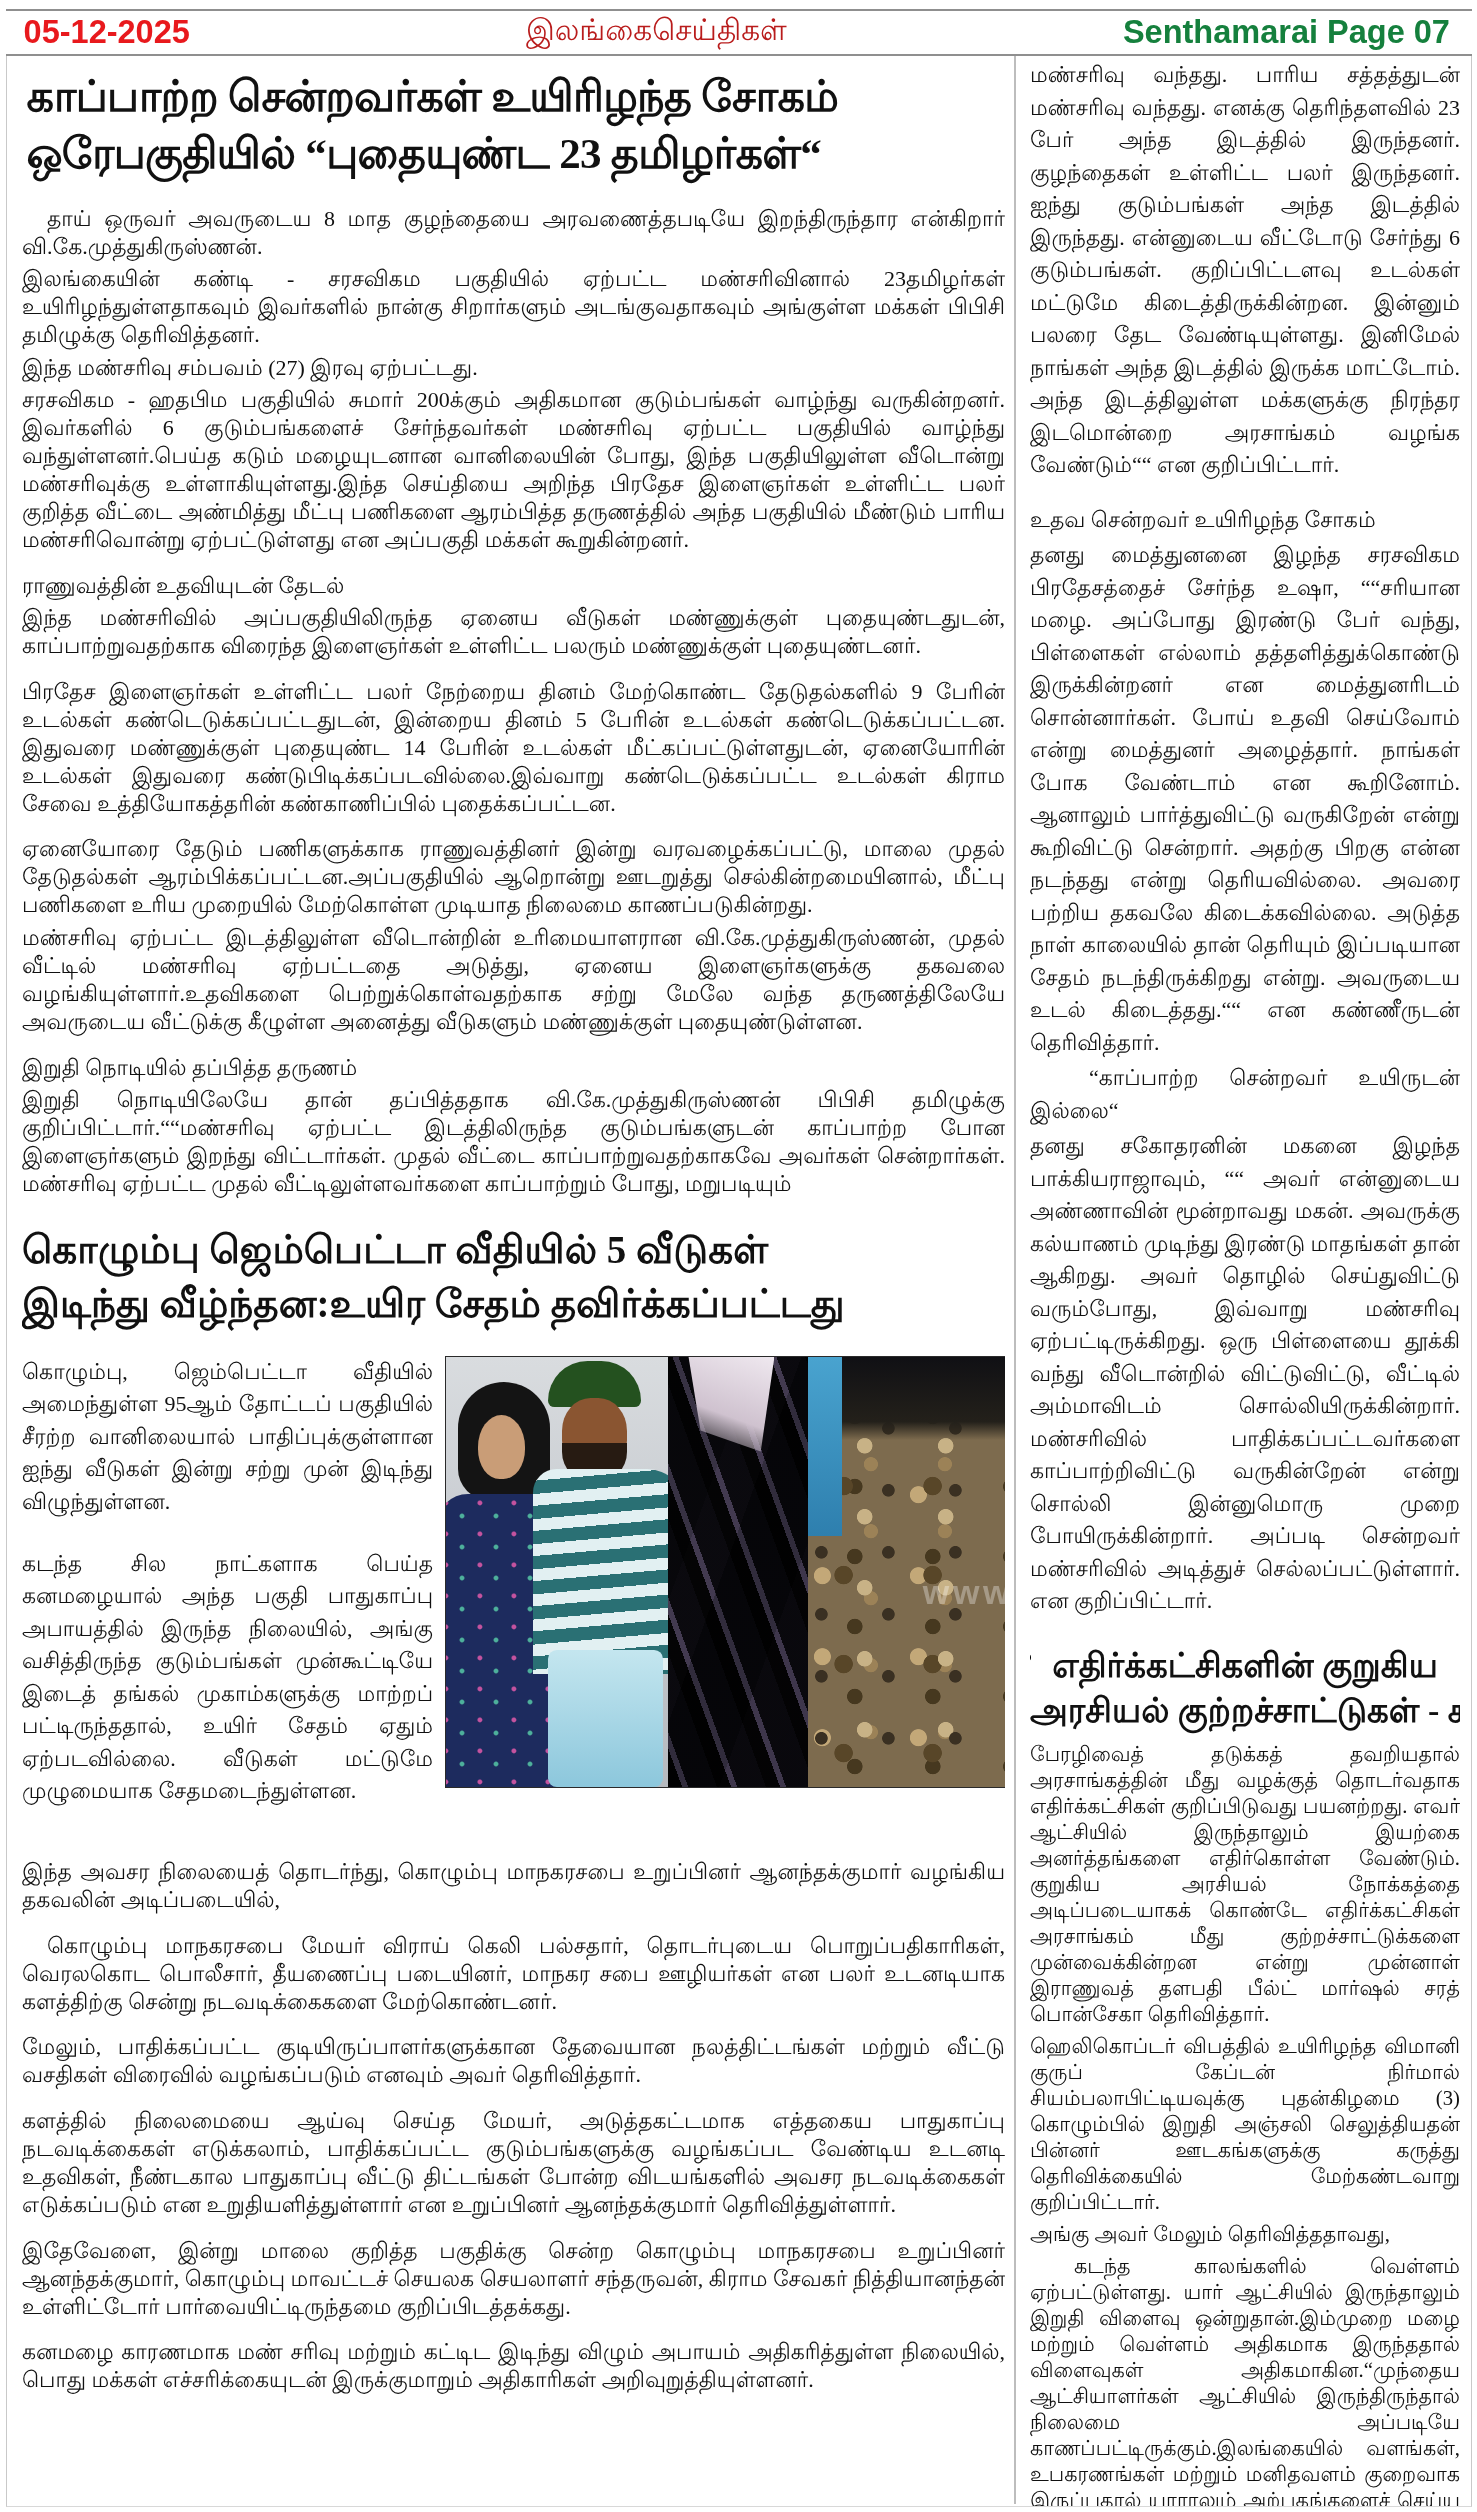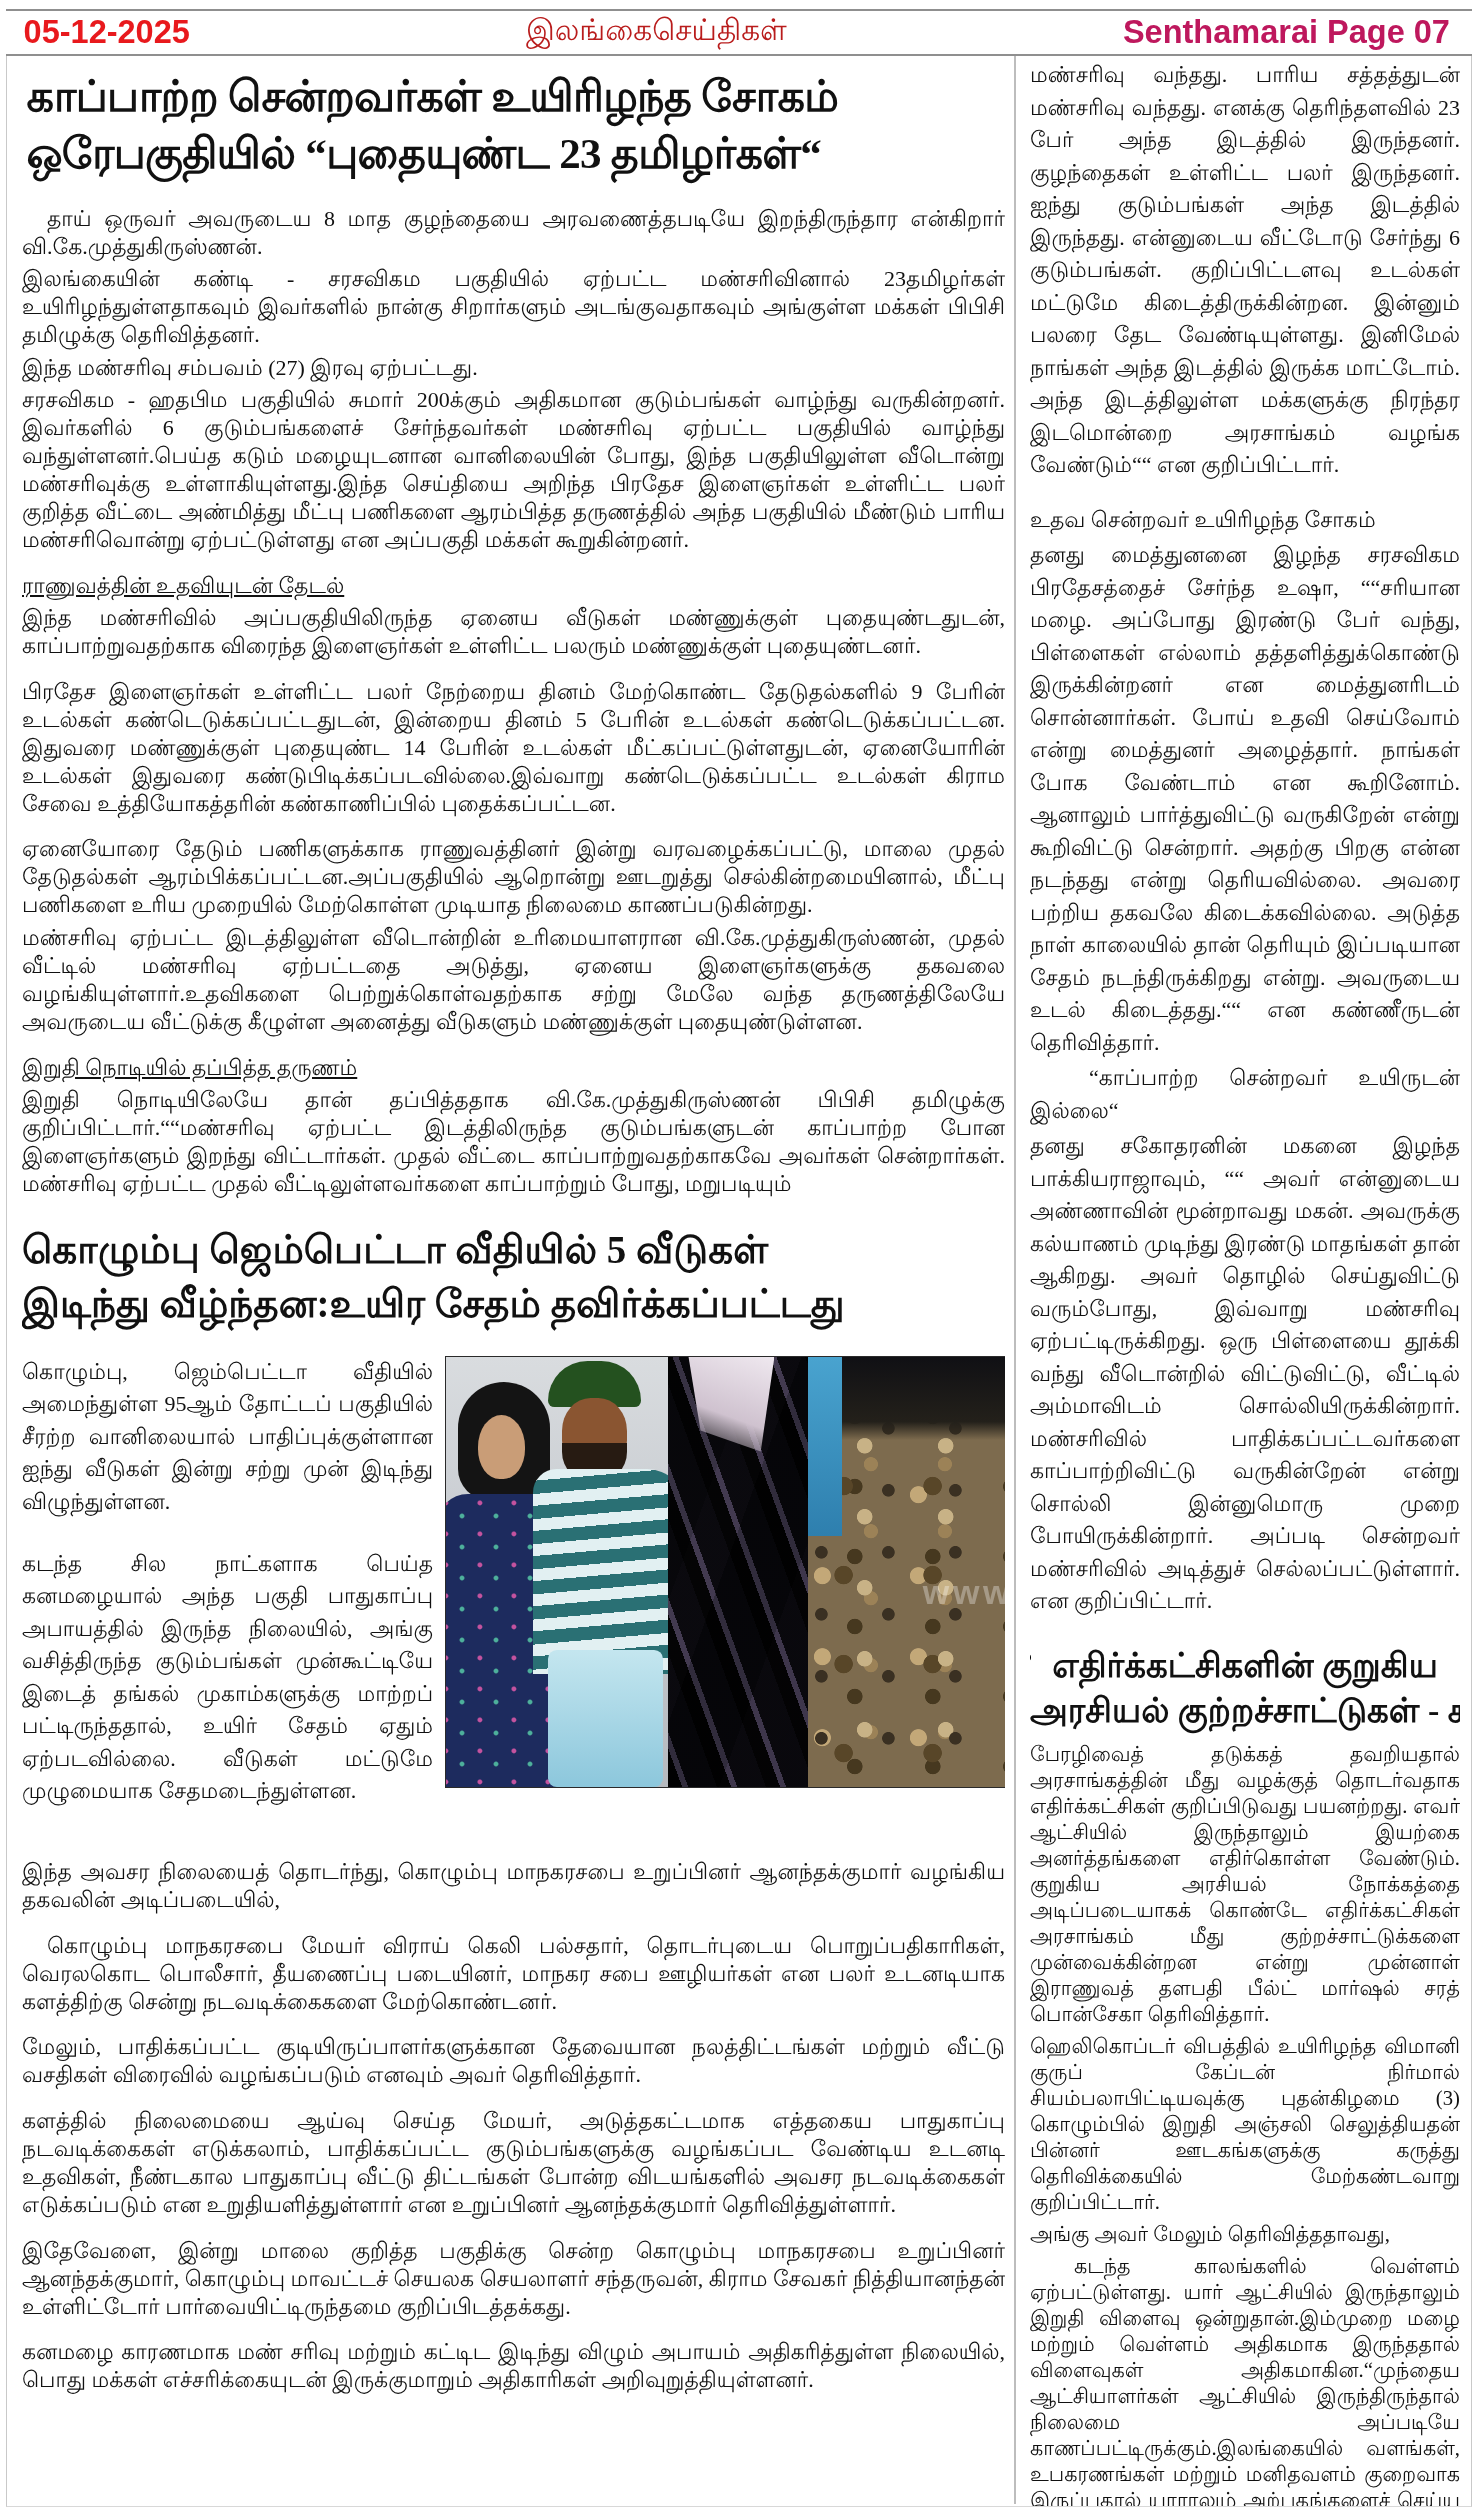--- a/index.html
+++ b/index.html
@@ -10,30 +10,30 @@
   }
   
   .frame{position:absolute;left:5.9px;top:8.9px;width:1464px;height:2497px;
     border-left:1.5px solid #c9c9c9;border-right:1.5px solid #c9c9c9;border-bottom:1.5px solid #d8d8d8;}
   
   .header{position:absolute;left:5.9px;top:9px;width:1466px;height:43px;
     border-top:2.2px solid #8f8f8f;border-bottom:2.2px solid #8f8f8f;
     display:flex;align-items:center;background:#fff;z-index:5;}
   .header .date{flex:0 0 auto;padding-left:17.7px;font:bold 32.5px "Liberation Sans", sans-serif;color:#e8191d;}
   .header .mid{flex:1 1 auto;text-align:center;font:400 29.6px "Liberation Serif", serif;color:#b91c1c;}
-  .header .right{flex:0 0 auto;padding-right:22px;font:bold 32.5px "Liberation Sans", sans-serif;color:#be185d;}
+  .header .right{flex:0 0 auto;padding-right:22px;font:bold 32.5px "Liberation Sans", sans-serif;color:#15803d;}
   
   .vdivider{position:absolute;left:1014px;top:52px;width:1.5px;height:2452px;background:#bdbdbd;}
   
   .left-col{position:absolute;left:22px;top:59px;width:983px;height:2446px;overflow:hidden;}
   .h1{font-weight:bold;font-size:43px;line-height:1.32;letter-spacing:-0.7px;margin:10.3px 0 22px 4.4px;}
   .h1 .hl{display:block;white-space:nowrap;}
   .body p{font-size:22px;line-height:28px;text-align:justify;margin:0 0 17.7px 0;}
   .body p.tight{margin-bottom:4.4px;}
-  .body p.subhead{margin:7.4px 0 4.4px 0;text-decoration:underline;}
+  .body p.subhead{margin:7.4px 0 4.4px 0;}
   .ind1{text-indent:25px;}
   
   .h2{font-weight:bold;font-size:39px;line-height:1.38;margin:25px 44px 25px 0;}
   .h2 .hl{display:block;white-space:nowrap;}
   
   .a2row{display:flex;gap:11.8px;margin-bottom:20.7px;}
   .a2text{width:411px;flex:none;font-size:22px;line-height:32.5px;text-align:justify;}
   .a2text p{margin:0 0 29.6px 0;}
   
   .photo{width:560px;height:430px;position:relative;overflow:hidden;background:#404040;flex:none;border:0.7px solid #2a2a2a;}

